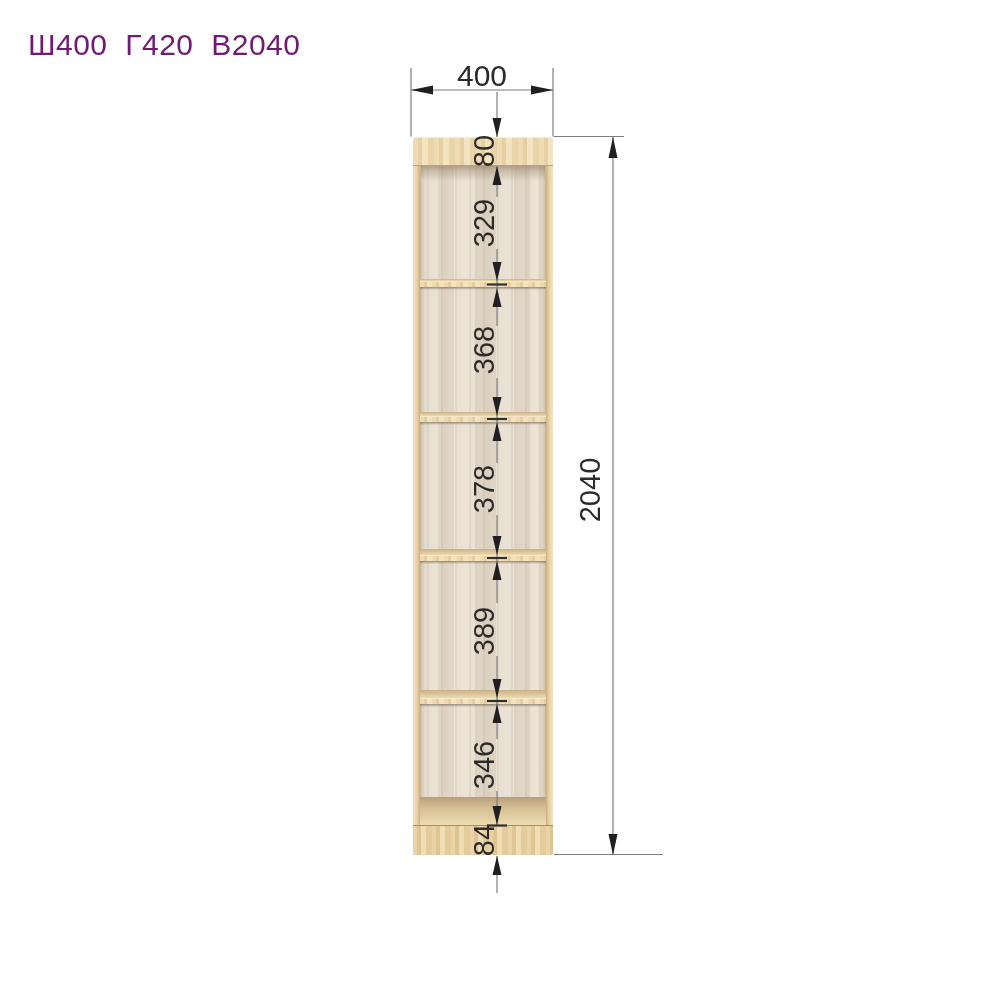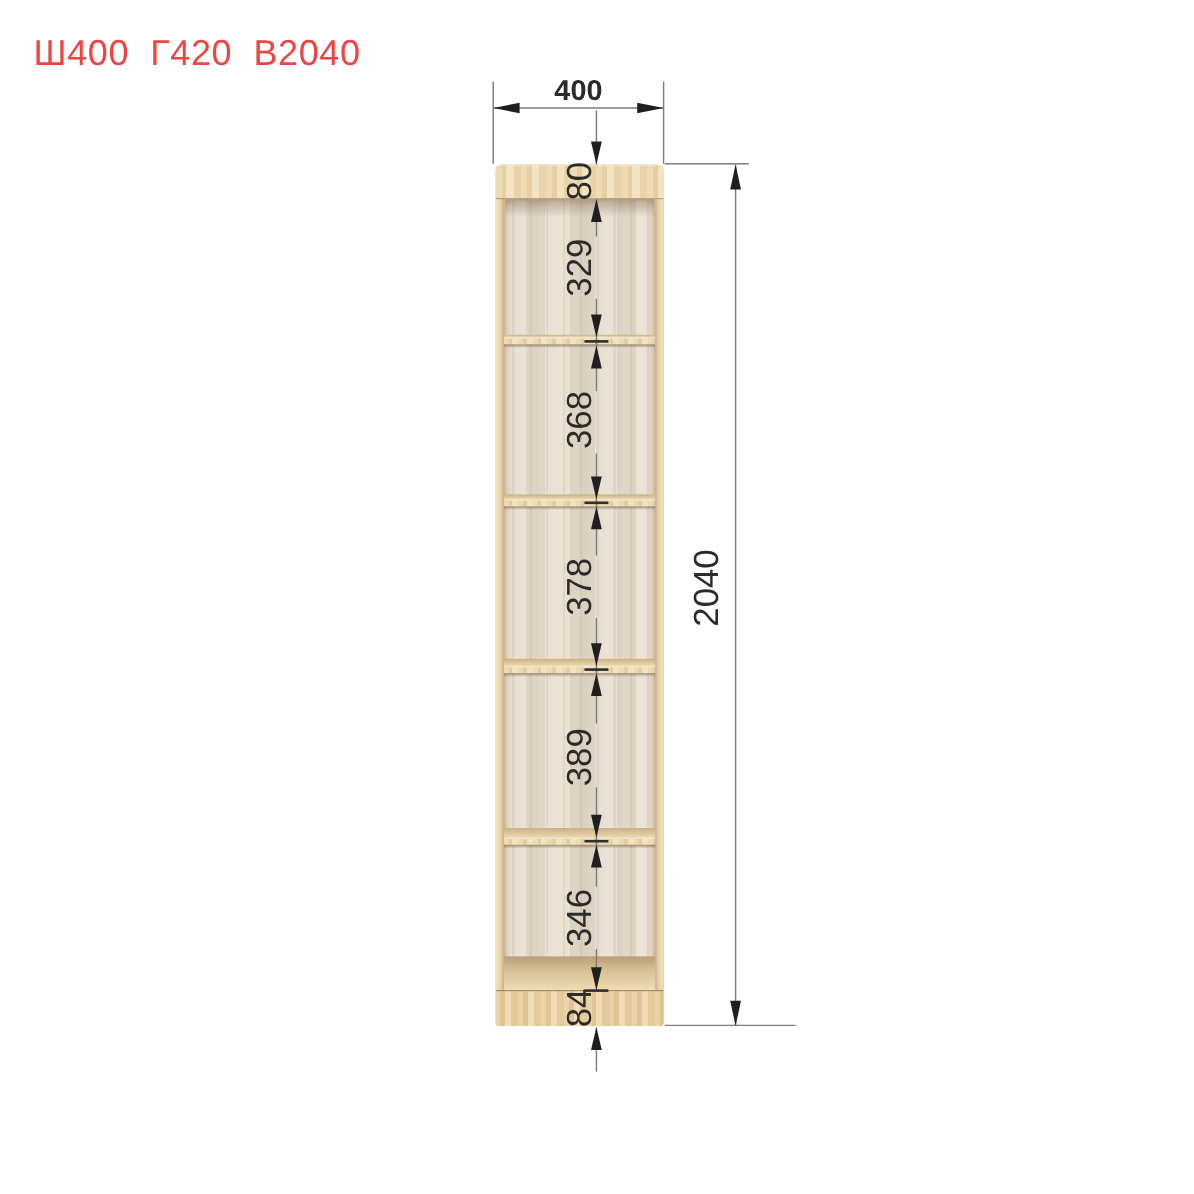--- a/index.html
+++ b/index.html
@@ -4,31 +4,31 @@
 <style>
   html,body{margin:0;padding:0;background:#ffffff;}
   body{
     width:995px;height:995px;position:relative;overflow:hidden;
     font-family:"Liberation Sans",sans-serif;
   }
 
   
   .title{
     position:absolute;left:28px;top:28px;
-    font-size:30px;letter-spacing:.5px;color:#ef4444;
+    font-size:30px;letter-spacing:.5px;color:#701a75;
     white-space:pre;
   }
   .dim-label{
     position:absolute;
     color:var(--dimension-text,#2c2b29);
     font-size:29px;line-height:1;white-space:nowrap;
     transform:translate(-50%,-50%);
   }
   .dim-label.vert{transform:translate(-50%,-50%) rotate(-90deg);}
-  .dim-label.w400{font-size:24px;font-weight:bold;}
+  .dim-label.w400{font-size:30px;}
 
   
   svg.overlay{position:absolute;left:0;top:0;width:995px;height:995px;}
   .dimline{stroke:var(--dimension-line,#7d7d7d);stroke-width:1.2;fill:none;}
   .tick{stroke:var(--tick,#2f2f2f);stroke-width:2.2;}
   .arrow{fill:var(--arrow,#1f1f1f);stroke:none;}
 
   
   .cabinet{
     position:absolute;left:413px;top:137px;width:140px;height:718px;

